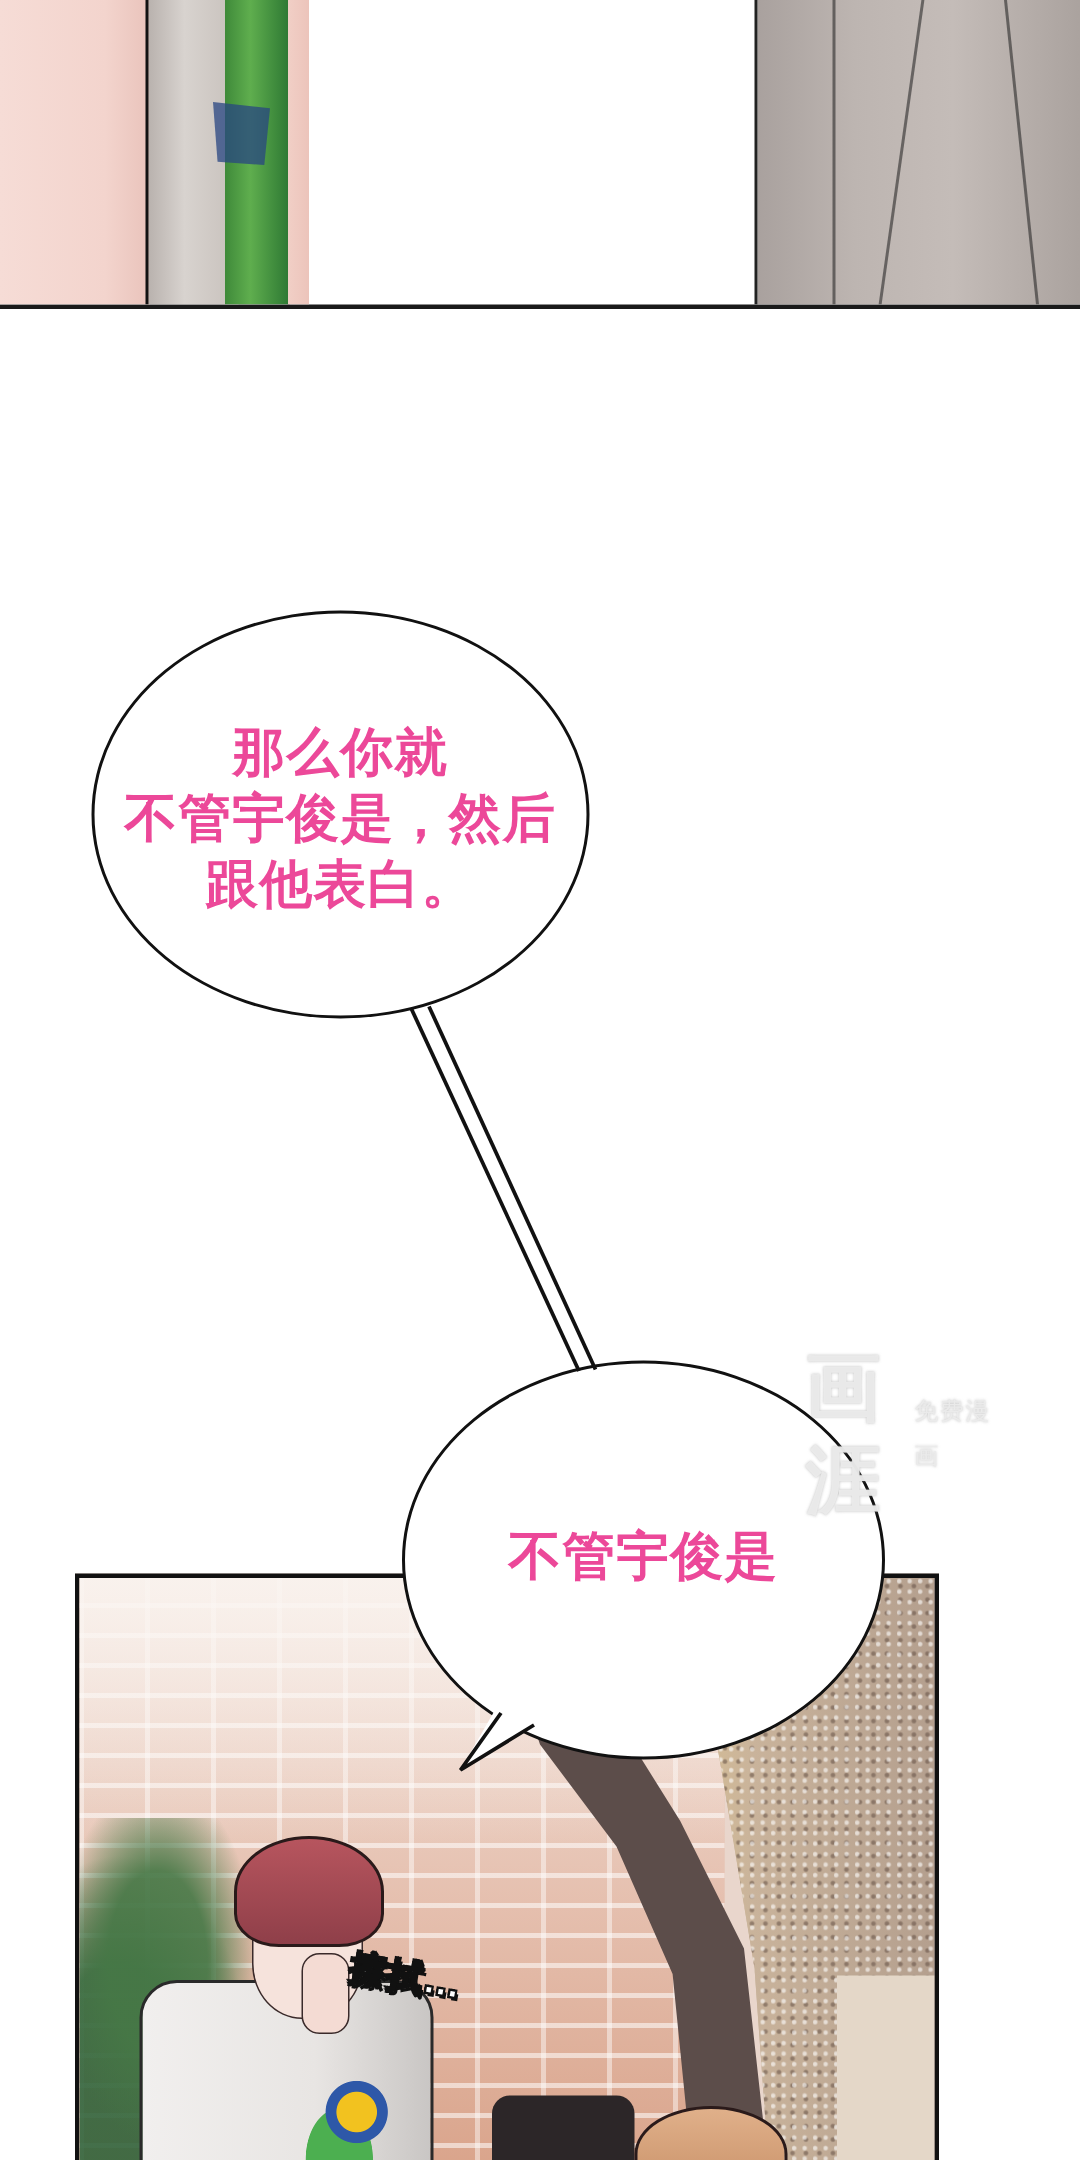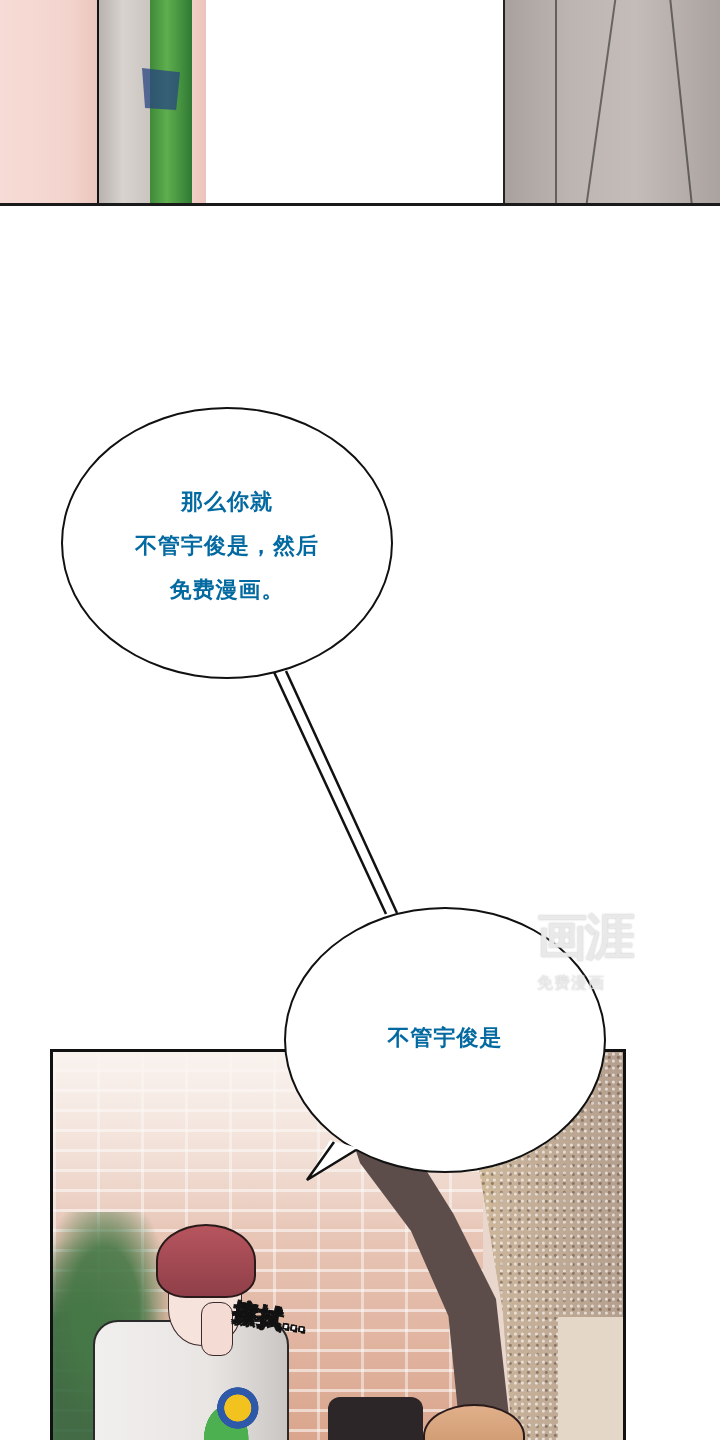--- a/index.html
+++ b/index.html
@@ -47,34 +47,34 @@
       top: 0; height: 203px; width: 2px; background: rgba(30,30,30,0.55);
     }
 
     
     .bubble {
       background: #ffffff; border: 2.5px solid #111; border-radius: 50%;
       display: flex; flex-direction: column; align-items: center; justify-content: center;
       z-index: 5;
     }
     .bubble-line {
-      font-weight: bold; color: #0369a1; font-size: 22px; line-height: 44px;
+      font-weight: bold; color: #ec4899; font-size: 35px; line-height: 44px;
       letter-spacing: 1px; white-space: nowrap;
     }
     .bubble-1 { left: 61px; top: 407px; width: 328px; height: 268px; }
-    .bubble-2 { left: 284px; top: 907px; width: 318px; height: 262px; }
+    .bubble-2 { left: 268px; top: 907px; width: 318px; height: 262px; }
     .b1-inner { margin-top: 6px; }
     .b2-inner { margin-top: -4px; }
 
     .connector { left: 0; top: 0; width: 720px; height: 1440px; z-index: 6; pointer-events: none; }
 
     
     .watermark {
       left: 537px; top: 906px; width: 124px; height: 100px; z-index: 7;
-      display: flex; flex-direction: column; align-items: flex-start;
+      display: flex; flex-direction: row; align-items: center;
       color: rgba(235,235,235,0.95);
       text-shadow: 0 0 2px rgba(150,150,150,0.6);
     }
     .wm-logo { font-size: 50px; font-weight: bold; line-height: 62px; letter-spacing: -2px; }
     .wm-sub { font-size: 16px; line-height: 30px; letter-spacing: 1px; }
 
     
     .bottom-panel {
       left: 50px; top: 1049px; width: 570px; height: 400px; overflow: hidden;
       border: 3px solid #111; background: #e9d6cc;
@@ -167,21 +167,21 @@
     <div class="abs fold" style="left:50px;"></div>
     <div class="abs fold" style="left:95px; transform:skewX(-8deg);"></div>
     <div class="abs fold" style="left:175px; transform:skewX(6deg);"></div>
   </div>
 </div>
 
 <div class="abs bubble bubble-1">
   <div class="b1-inner">
     <div class="bubble-line" style="text-align:center;">那么你就</div>
     <div class="bubble-line" style="text-align:center;">不管宇俊是，然后</div>
-    <div class="bubble-line" style="text-align:center;">免费漫画。</div>
+    <div class="bubble-line" style="text-align:center;">跟他表白。</div>
   </div>
 </div>
 
 <svg class="abs connector" viewBox="0 0 720 1440">
   <path d="M274 672 L386 914" stroke="#111" stroke-width="2.5" fill="none"></path>
   <path d="M286 671 L397 913" stroke="#111" stroke-width="2.5" fill="none"></path>
   <path d="M276 673 L385 912" stroke="#fff" stroke-width="8" fill="none" opacity="0"></path>
 </svg>
 
 <div class="abs watermark">

